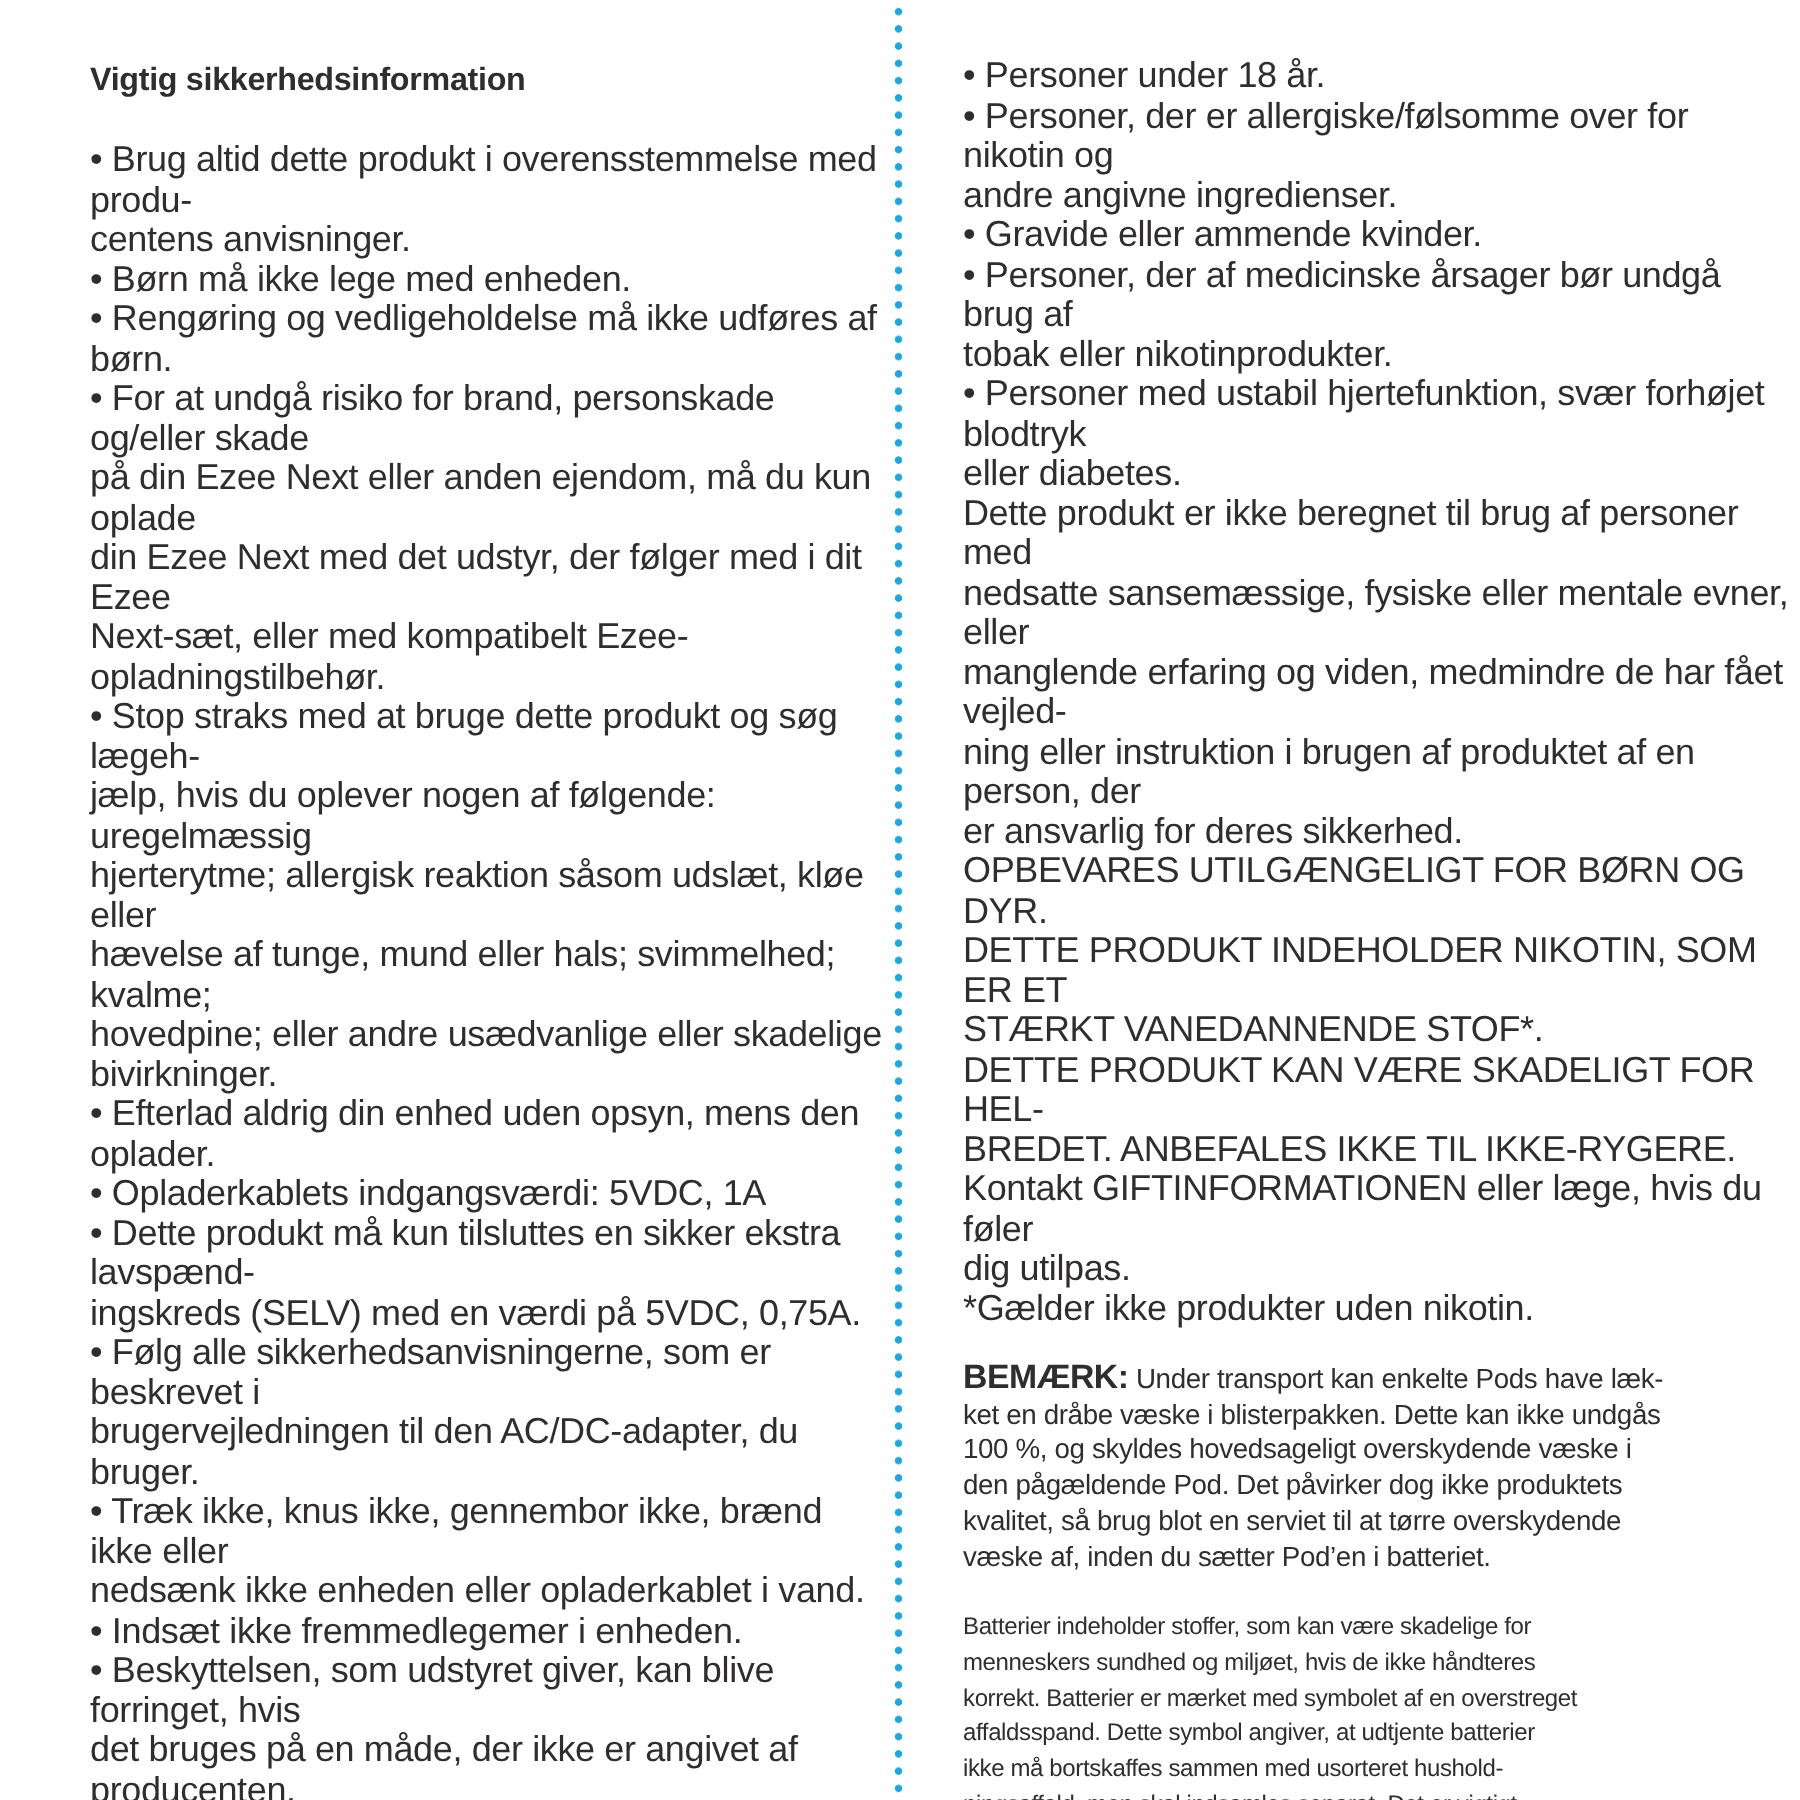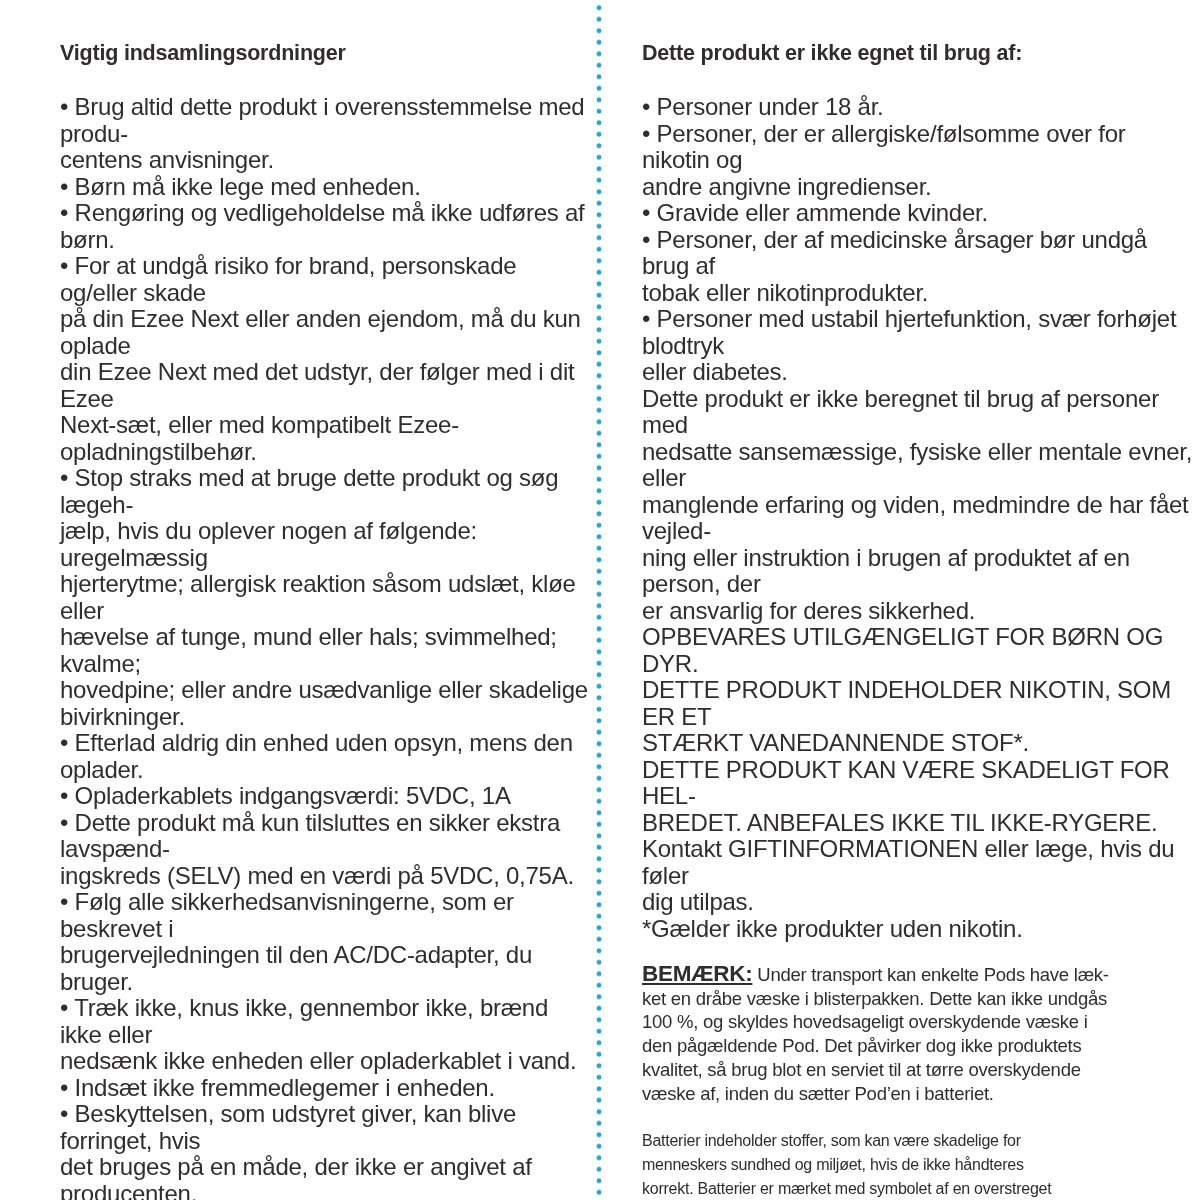--- a/index.html
+++ b/index.html
@@ -54,39 +54,38 @@
     margin:20px 0 0 0;
     font-size:18.5px;
     line-height:23.7px;
     letter-spacing:-0.25px;
     white-space:pre-line;
   }
   .note-label{
     font-size:22.5px;
     font-weight:bold;
     letter-spacing:-0.3px;
-    text-decoration:underline;
   }
   .battery-par{
     margin:24px 0 0 0;
     font-size:16px;
     line-height:23.7px;
     letter-spacing:-0.25px;
     white-space:pre-line;
   }
 </style>
 </head>
 <body>
 
 <div class="page">
 
   <div class="divider"></div>
 
   <section class="col col-left">
-    <h2 class="heading">Vigtig indsamlingsordninger</h2>
+    <h2 class="heading">Vigtig sikkerhedsinformation</h2>
     <div class="body-text">• Brug altid dette produkt i overensstemmelse med produ-
 centens anvisninger.
 • Børn må ikke lege med enheden.
 • Rengøring og vedligeholdelse må ikke udføres af børn.
 • For at undgå risiko for brand, personskade og/eller skade
 på din Ezee Next eller anden ejendom, må du kun oplade
 din Ezee Next med det udstyr, der følger med i dit Ezee
 Next-sæt, eller med kompatibelt Ezee-opladningstilbehør.
 • Stop straks med at bruge dette produkt og søg lægeh-
 jælp, hvis du oplever nogen af følgende: uregelmæssig
@@ -112,21 +111,20 @@
 det kan forårsage alvorlige eller fatale følger.
 • Hold altid en sikker afstand mellem magneter og alle gen-
 stande, der kan blive negativt påvirket af magnetfelter.
 • Hvis du har spørgsmål eller er i tvivl om brugen af din
 Ezee Next eller andre Ezee-produkter, bedes du kontakte os.
 • Opbevar enheden i et køligt, tørt miljø (ideelt omkring
 20°C, med en luftfugtighed mellem 45 % og 85 %).</div>
   </section>
 
   <section class="col col-right">
-    <h2 class="heading">Dette produkt er ikke egnet til brug af:</h2>
     <div class="body-text">• Personer under 18 år.
 • Personer, der er allergiske/følsomme over for nikotin og
 andre angivne ingredienser.
 • Gravide eller ammende kvinder.
 • Personer, der af medicinske årsager bør undgå brug af
 tobak eller nikotinprodukter.
 • Personer med ustabil hjertefunktion, svær forhøjet blodtryk
 eller diabetes.
 Dette produkt er ikke beregnet til brug af personer med
 nedsatte sansemæssige, fysiske eller mentale evner, eller

